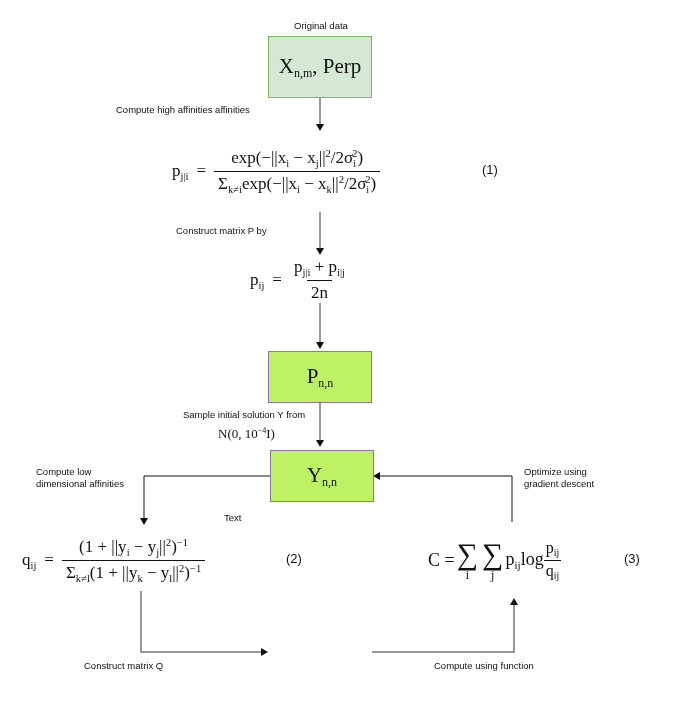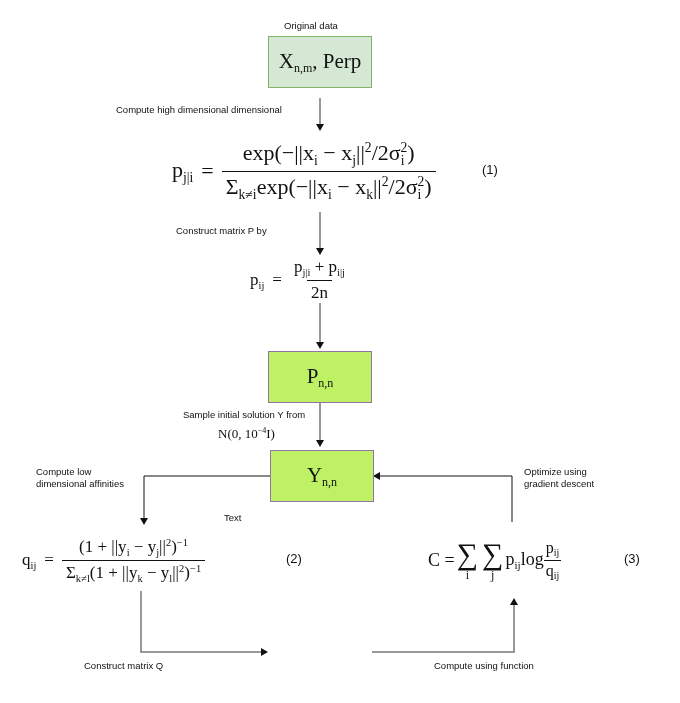--- a/index.html
+++ b/index.html
@@ -68,28 +68,28 @@
     <polyline class="gray" points="141,591 141,652 262,652"></polyline>
     <polygon points="261,648 261,656 268,652"></polygon>
 
     <polyline class="gray" points="372,652 514,652 514,603"></polyline>
     <polygon points="510,605 518,605 514,598"></polygon>
 
     <polyline points="512,522 512,476 378,476"></polyline>
     <polygon points="380,472 380,480 373,476"></polygon>
   </svg>
 
-  <div class="label" style="left:284px;top:20px;"><span>Original data</span></div>
-  <div class="box green" style="left:268px;top:36px;width:104px;height:52px;">
+  <div class="label" style="left:294px;top:20px;"><span>Original data</span></div>
+  <div class="box green" style="left:268px;top:36px;width:104px;height:62px;">
     <span class="main"><span>X</span><sub>n,m</sub><span>, Perp</span></span>
   </div>
 
-  <div class="label" style="left:116px;top:104px;">Compute high dimensional dimensional</div>
+  <div class="label" style="left:116px;top:104px;">Compute high affinities affinities</div>
 
-  <div class="math" style="left:172px;top:136px;font-size:22px;height:70px;display:flex;align-items:center;">
+  <div class="math" style="left:172px;top:136px;font-size:17px;height:70px;display:flex;align-items:center;">
     <span><span>p</span><sub>j|i</sub></span>
     <span style="margin:0 8px;">=</span>
     <span class="frac">
       <span class="num"><span>exp(−||x</span><sub>i</sub><span> − x</span><sub>j</sub><span>||</span><sup>2</sup><span>/2σ</span><sub>i</sub><sup style="margin-left:-4px;">2</sup><span>)</span></span>
       <span class="den"><span>Σ</span><sub>k≠i</sub><span>exp(−||x</span><sub>i</sub><span> − x</span><sub>k</sub><span>||</span><sup>2</sup><span>/2σ</span><sub>i</sub><sup style="margin-left:-4px;">2</sup><span>)</span></span>
     </span>
   </div>
   <div class="eqnum" style="left:482px;top:162px;">(1)</div>
 
   <div class="label" style="left:176px;top:225px;">Construct matrix P by</div>

